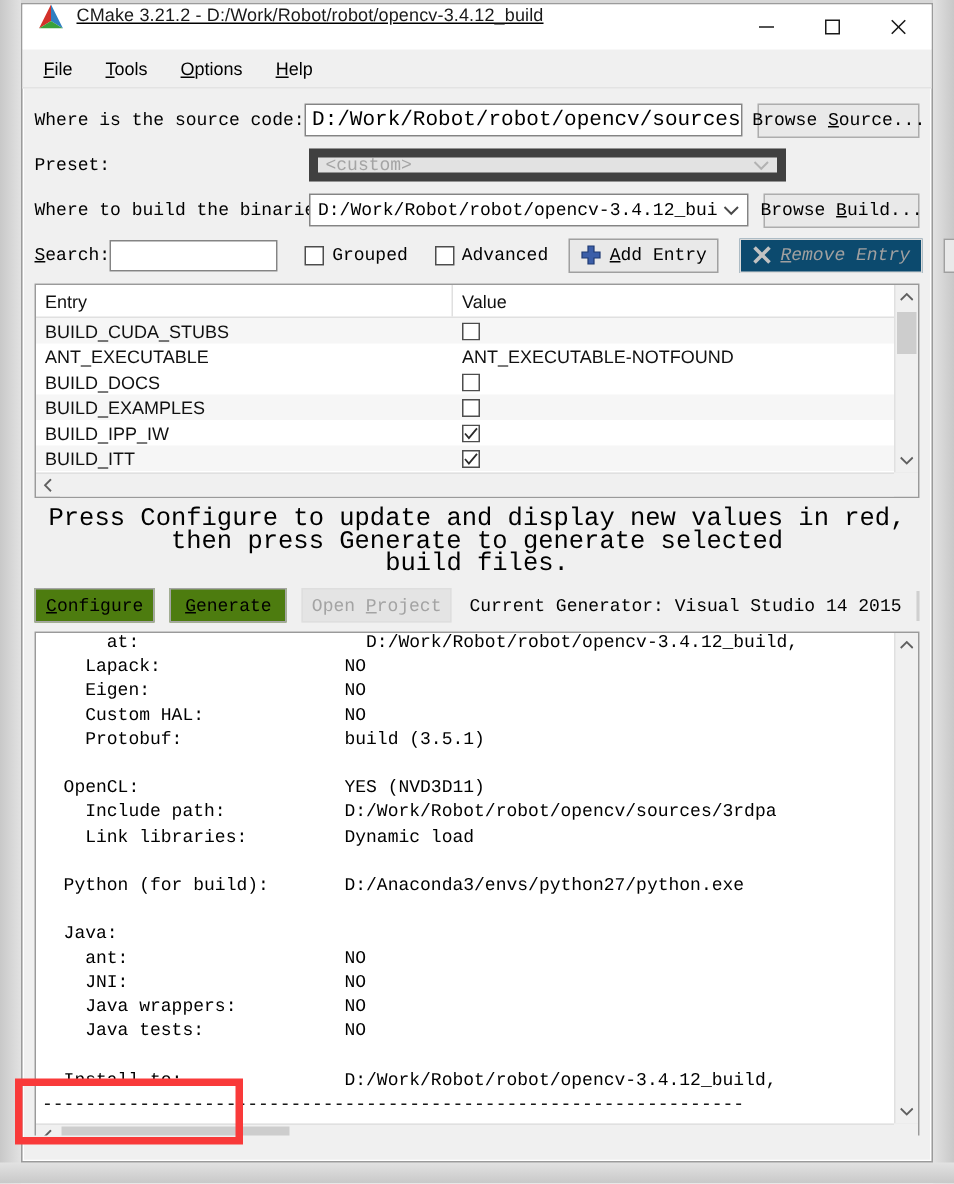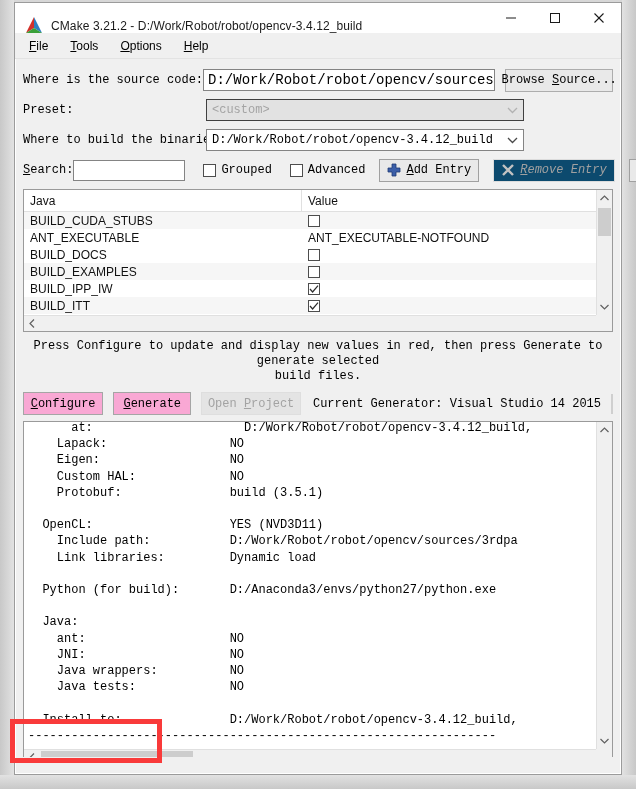--- a/index.html
+++ b/index.html
@@ -34,21 +34,21 @@
   }
   .win-bottom-shadow {
     position: absolute; left: 0; bottom: 0; width: 636px; height: 14px;
     background: linear-gradient(to top, #c8c8c8, #e2e2e2);
   }
   
   .titlebar {
     position: relative;
     height: 30px;
     background: #ffffff;
-    display: flex; align-items: flex-end;
+    display: flex; align-items: flex-start; text-decoration: underline;
   }
   .app-logo {
     width: 18px; height: 16px; margin-left: 10px; margin-right: 8px;
     flex: 0 0 auto;
   }
   .title-text {
     font-size: 12px; color: #1a1a1a;
     white-space: nowrap;
     letter-spacing: 0.1px;
   }
@@ -114,21 +114,21 @@
     position: relative;
   }
   .combo .txt { flex: 1 1 auto; overflow: hidden; white-space: nowrap; }
   .combo .chev {
     width: 18px; flex: 0 0 auto;
     display: flex; align-items: center; justify-content: center;
   }
   .f-preset {
     width: 318px;
     background: #e2e2e2;
-    border: 1px solid #404040;
+    border: 6px solid #404040;
     color: #a4a4a4;
   }
   .f-preset .chev svg path { stroke: #b2b2b2; }
   .f-bin { width: 318px; }
   .browse-btn {
     height: 23px;
     min-width: 104px;
     margin-left: 10px;
     background: #e9e9e9;
     border: 1px solid #adadad;
@@ -254,33 +254,33 @@
   .hs-arrow { width: 16px; display: flex; align-items: center; justify-content: center; }
   .hs-track { flex: 1 1 auto; height: 16px; background: #f0f0f0; }
   .corner-box {
     position: absolute; right: 0; bottom: 0;
     width: 16px; height: 16px; background: #f0f0f0;
   }
   
   .hint {
     margin: 7px 10px 0 10px;
     font-family: "Liberation Mono", monospace;
-    font-size: 12px; color: #000;
+    font-size: 17px; color: #000;
     text-align: center;
     line-height: 15px;
   }
   .action-row {
     display: flex; align-items: center;
     margin: 8px 8px 0 8px;
   }
   .act-btn {
     height: 23px;
     min-width: 78px;
     padding: 0 10px;
-    background: #f9a8d4;
+    background: #4d7c0f;
     border: 1px solid #a5a5a5;
     font-family: "Liberation Mono", monospace;
     font-size: 12px; color: #000;
     display: flex; align-items: center; justify-content: center;
     margin-right: 10px;
     white-space: nowrap;
   }
   .act-btn u { text-decoration: underline; }
   .act-btn.disabled {
     color: #a3a3a3;
@@ -408,20 +408,23 @@
       <div class="form-row">
         <span class="form-label lbl-bin">Where to build the binaries:</span>
         <div class="combo f-bin">
           <span class="txt">D:/Work/Robot/robot/opencv-3.4.12_build</span>
           <span class="chev">
             <svg width="11" height="7" viewBox="0 0 11 7">
                 <path d="M1 1 L5.5 5.5 L10 1" fill="none" stroke="#4a4a4a" stroke-width="1.3"></path>
               </svg>
           </span>
         </div>
+        <div class="browse-btn">
+          <span>Browse <u>B</u>uild...</span>
+        </div>
       </div>
 
       <div class="search-row">
         <span class="form-label lbl-search"><u>S</u>earch:</span>
         <input class="search-input" type="text" value="" style="">
 
         <span class="chk-wrap">
           <span class="chk-box"></span>
           <span>Grouped</span>
         </span>
@@ -446,21 +449,21 @@
         </div>
 
         <div class="tool-btn">
           
         </div>
       </div>
     </div>
 
     <div class="table-panel">
       <div class="tbl-head">
-        <div class="th th-name">Java</div>
+        <div class="th th-name">Entry</div>
         <div class="th th-value">Value</div>
       </div>
       <div class="tbl-body" id="tbl-body">
           <div class="trow odd">
             <div class="td-name">BUILD_CUDA_STUBS</div>
             <div class="td-value">
               <span class="cell-chk"></span>
             </div>
           </div>
           <div class="trow">

